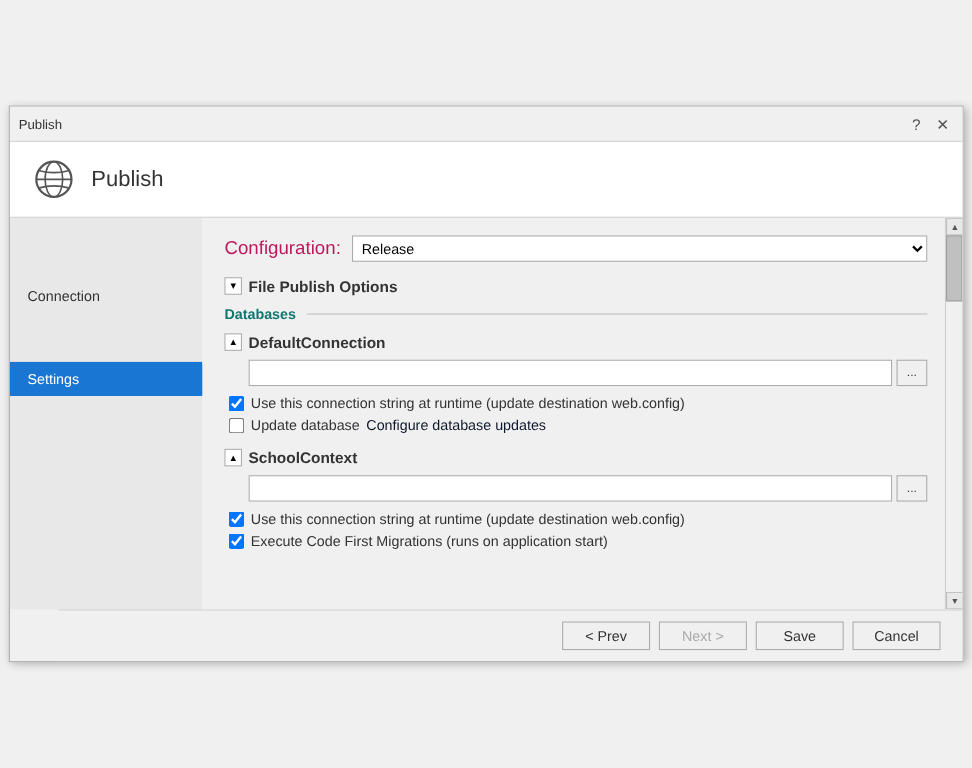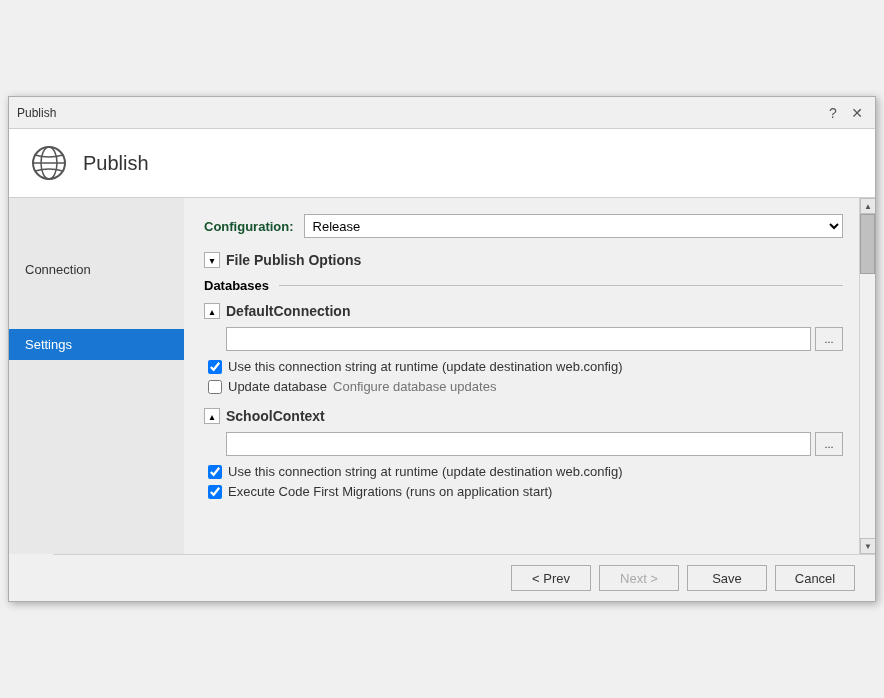--- a/index.html
+++ b/index.html
@@ -131,24 +131,23 @@
     .scroll-area::-webkit-scrollbar-track { background: #f0f0f0; }
     .scroll-area::-webkit-scrollbar-thumb { background: #c0c0c0; border: 1px solid #a0a0a0; }
 
     .config-row {
       display: flex;
       align-items: center;
       gap: 10px;
       margin-bottom: 14px;
     }
     .config-label {
-      font-size: 13px;
-      color: #14532d;
+      font-size: 17px;
+      color: #be185d;
       white-space: nowrap;
-      font-weight: bold;
     }
     .select-wrapper {
       flex: 1;
       position: relative;
       display: flex;
     }
     .select-wrapper select {
       width: 100%;
       height: 24px;
       border: 1px solid #adadad;
@@ -180,21 +179,21 @@
       font-weight: bold;
       color: #333;
     }
 
     .databases-section {
       margin-top: 10px;
     }
     .databases-label {
       font-size: 13px;
       font-weight: bold;
-      color: #000000;
+      color: #0f766e;
       margin-bottom: 10px;
       display: flex;
       align-items: center;
       gap: 10px;
     }
     .databases-label::after {
       content: '';
       flex: 1;
       height: 1px;
       background: #c0c0c0;
@@ -249,21 +248,21 @@
     .checkbox-row input[type="checkbox"] {
       width: 14px;
       height: 14px;
       cursor: pointer;
     }
     .checkbox-label {
       font-size: 13px;
       color: #333;
     }
     .link-text {
-      color: #737373;
+      color: #0f172a;
       cursor: pointer;
       text-decoration: none;
     }
 
     .footer {
       display: flex;
       align-items: center;
       justify-content: flex-end;
       gap: 8px;
       padding: 10px 20px;

